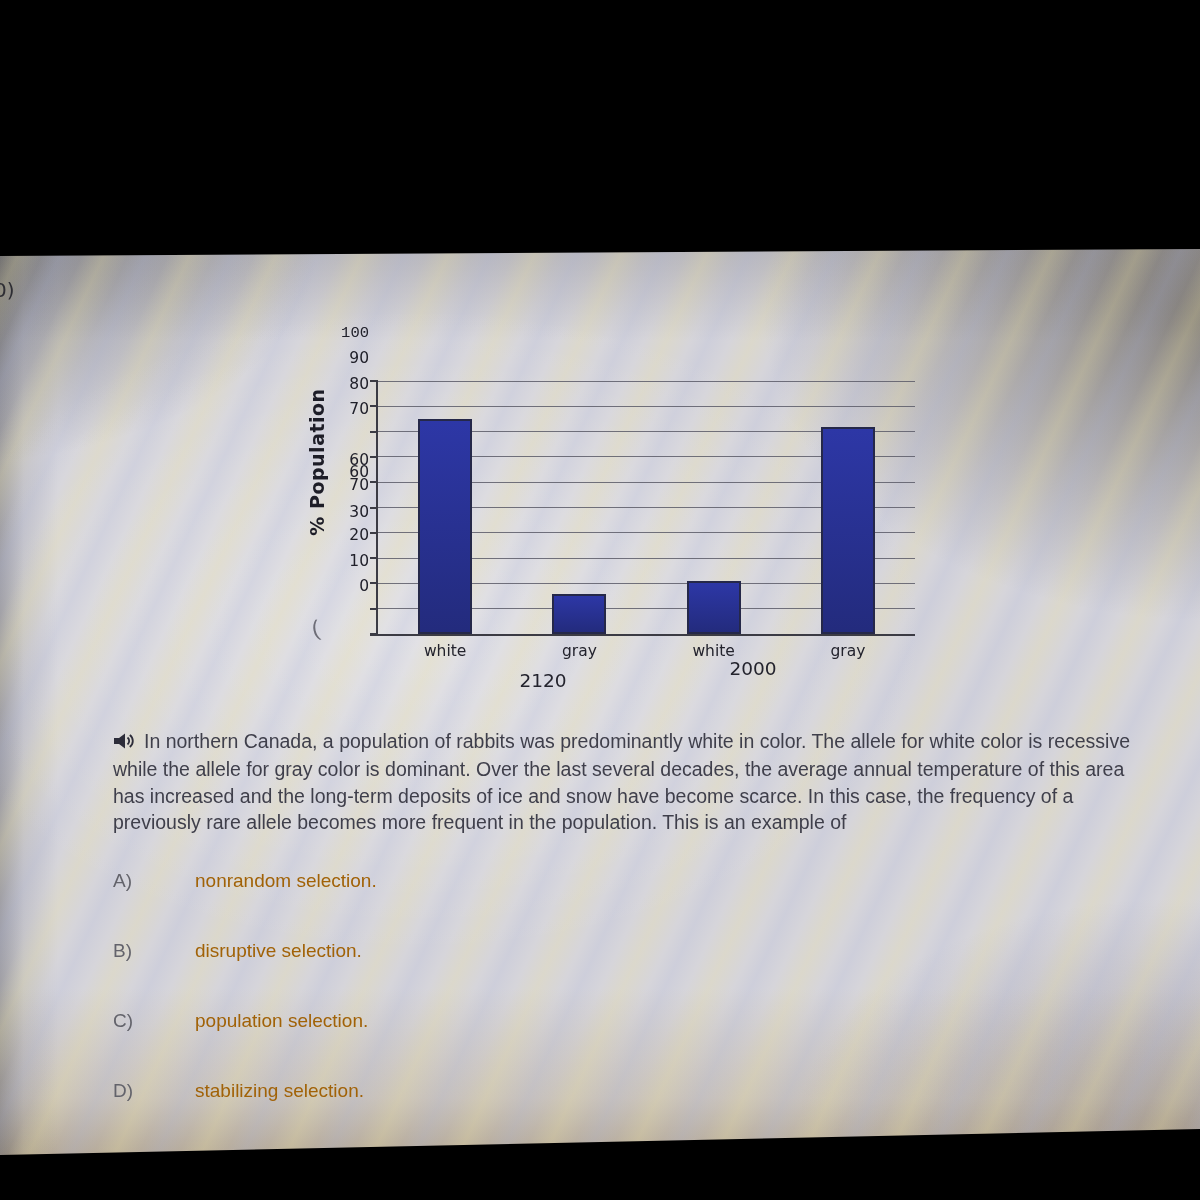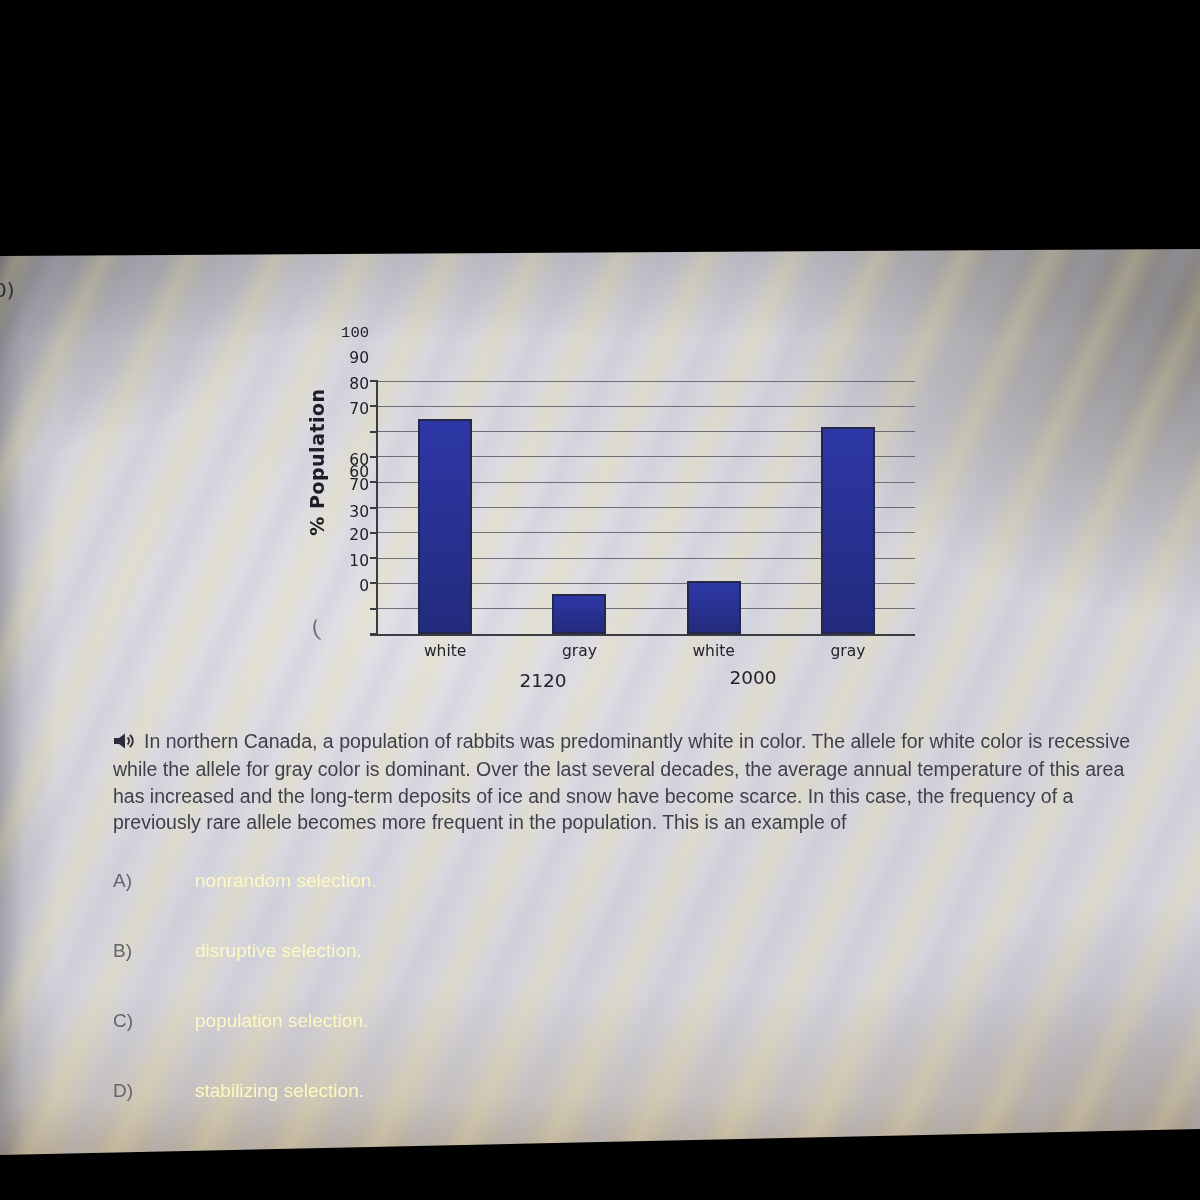--- a/index.html
+++ b/index.html
@@ -48,21 +48,21 @@
 
   .squiggle{position:absolute;left:312px;top:368px;font-size:22px;color:#4a4a54;
     transform:rotate(-12deg);opacity:0.75;}
 
   .question{position:absolute;left:113px;top:460px;width:1028px;font-size:19.5px;
     line-height:26.5px;color:#3f3f4b;}
   .sp-icon{display:inline-block;vertical-align:-2px;margin-right:7px;}
 
   .option-row{position:absolute;left:113px;width:700px;height:26px;display:flex;}
   .opt-letter{width:82px;font-size:19px;color:#63636b;}
-  .opt-text{font-size:19px;color:#fef9c3;}
+  .opt-text{font-size:19px;color:#a16207;}
 </style>
 </head>
 <body>
 
 <div class="photo">
 
   <div class="content-base"></div>
   <div class="black-top"></div>
   <div class="black-bottom"></div>
 
@@ -113,21 +113,21 @@
         <div class="tickstub" style="top: -1px;"></div>
         <div class="bar" style="left: 40.125px; height: 215.05px;"></div>
         <div class="cat-label" style="left: 27.125px; top: 261px;">white</div>
         <div class="bar" style="left: 174.375px; height: 40.48px;"></div>
         <div class="cat-label" style="left: 161.375px; top: 261px;">gray</div>
         <div class="bar" style="left: 308.625px; height: 53.13px;"></div>
         <div class="cat-label" style="left: 295.625px; top: 261px;">white</div>
         <div class="bar" style="left: 442.875px; height: 207.46px;"></div>
         <div class="cat-label" style="left: 429.875px; top: 261px;">gray</div>
         <div class="group-label" style="left: 120px; top: 289px;">2120</div>
-        <div class="group-label" style="left: 330px; top: 286px;">2000</div>
+        <div class="group-label" style="left: 330px; top: 277px;">2000</div>
       </div>
 
     <div class="squiggle">(</div>
 
     <p class="question"><span class="sp-icon"><svg width="24" height="18" viewBox="0 0 24 18">
             <polygon points="1,6 6,6 12,1.5 12,16.5 6,12 1,12" fill="#2d2d3a"></polygon>
           <path d="M14.5 5.5 a4.5 4.5 0 0 1 0 7" fill="none" stroke="#2d2d3a" stroke-width="1.8"></path>
           <path d="M16.8 3 a7.5 7.5 0 0 1 0 12" fill="none" stroke="#2d2d3a" stroke-width="1.8"></path>
           </svg></span><span>In northern Canada, a population of rabbits was predominantly white in color. The allele for white color is recessive while the allele for gray color is dominant. Over the last several decades, the average annual temperature of this area has increased and the long-term deposits of ice and snow have become scarce. In this case, the frequency of a previously rare allele becomes more frequent in the population. This is an example of</span></p>
 

